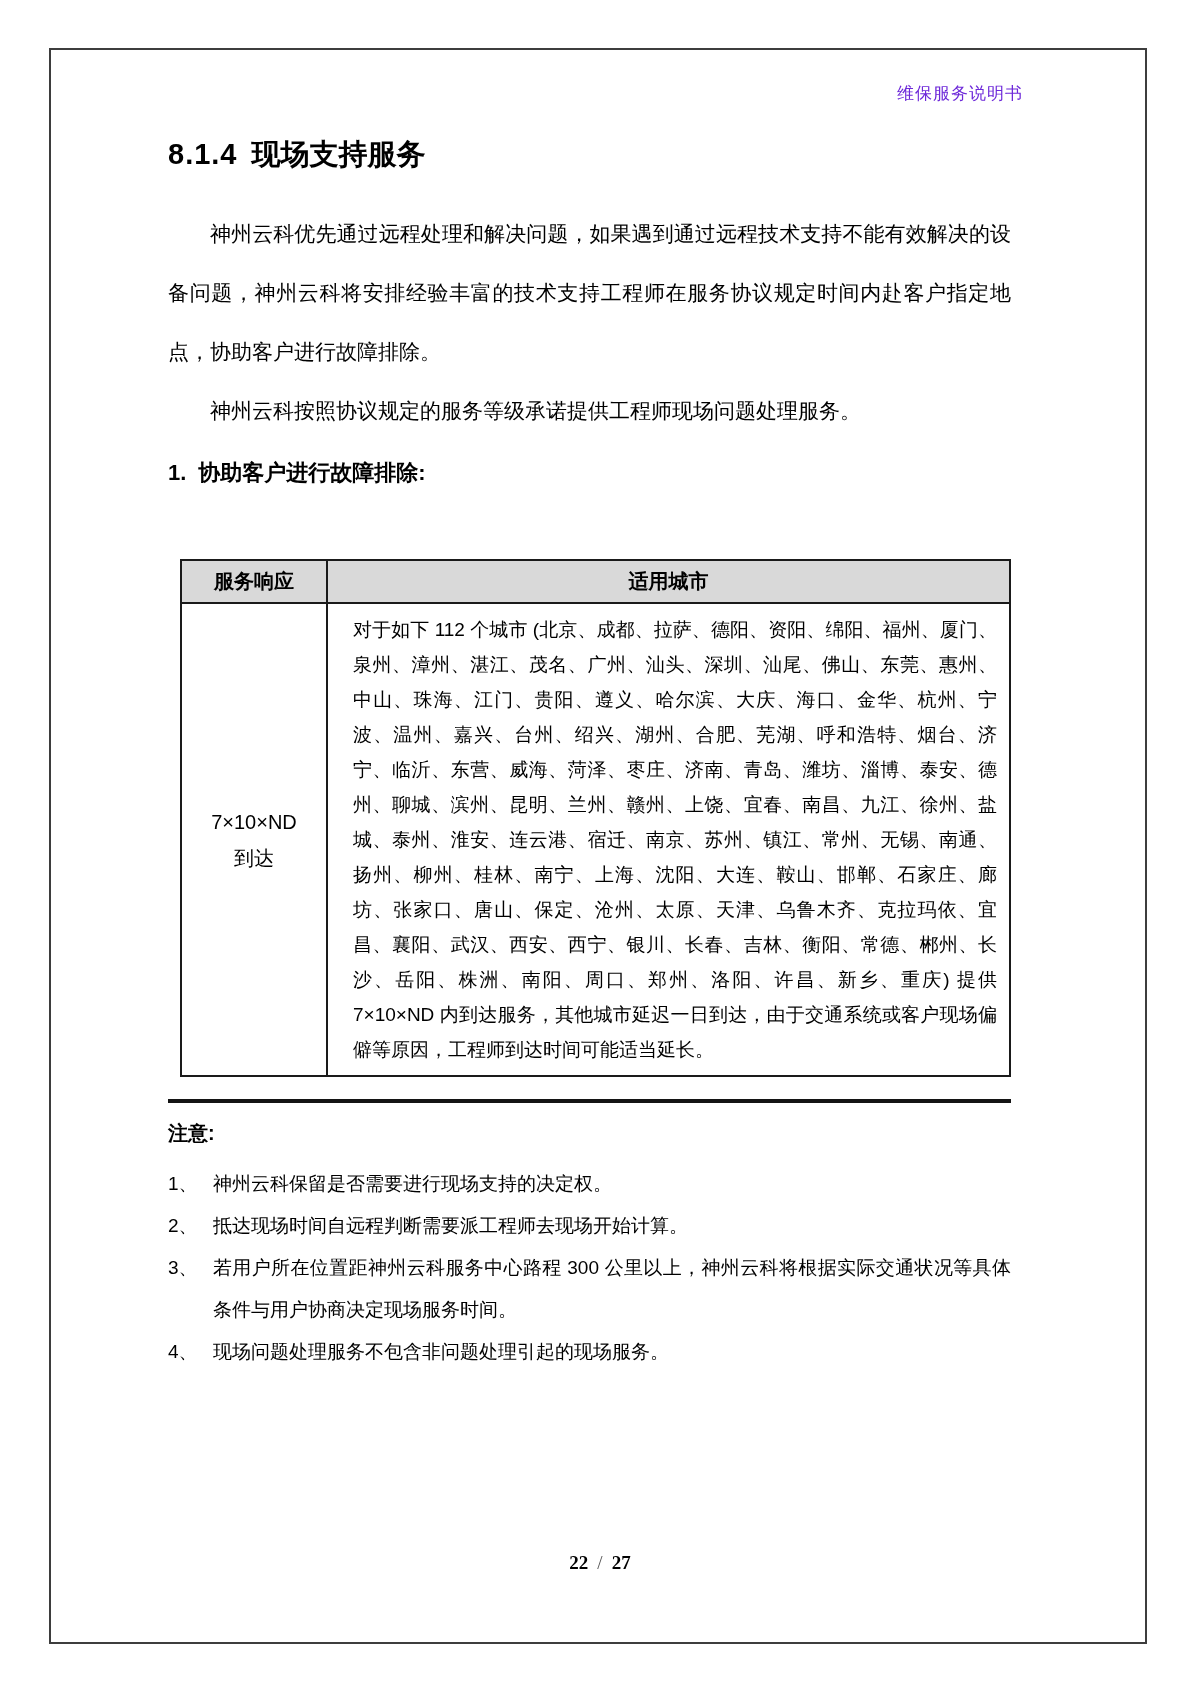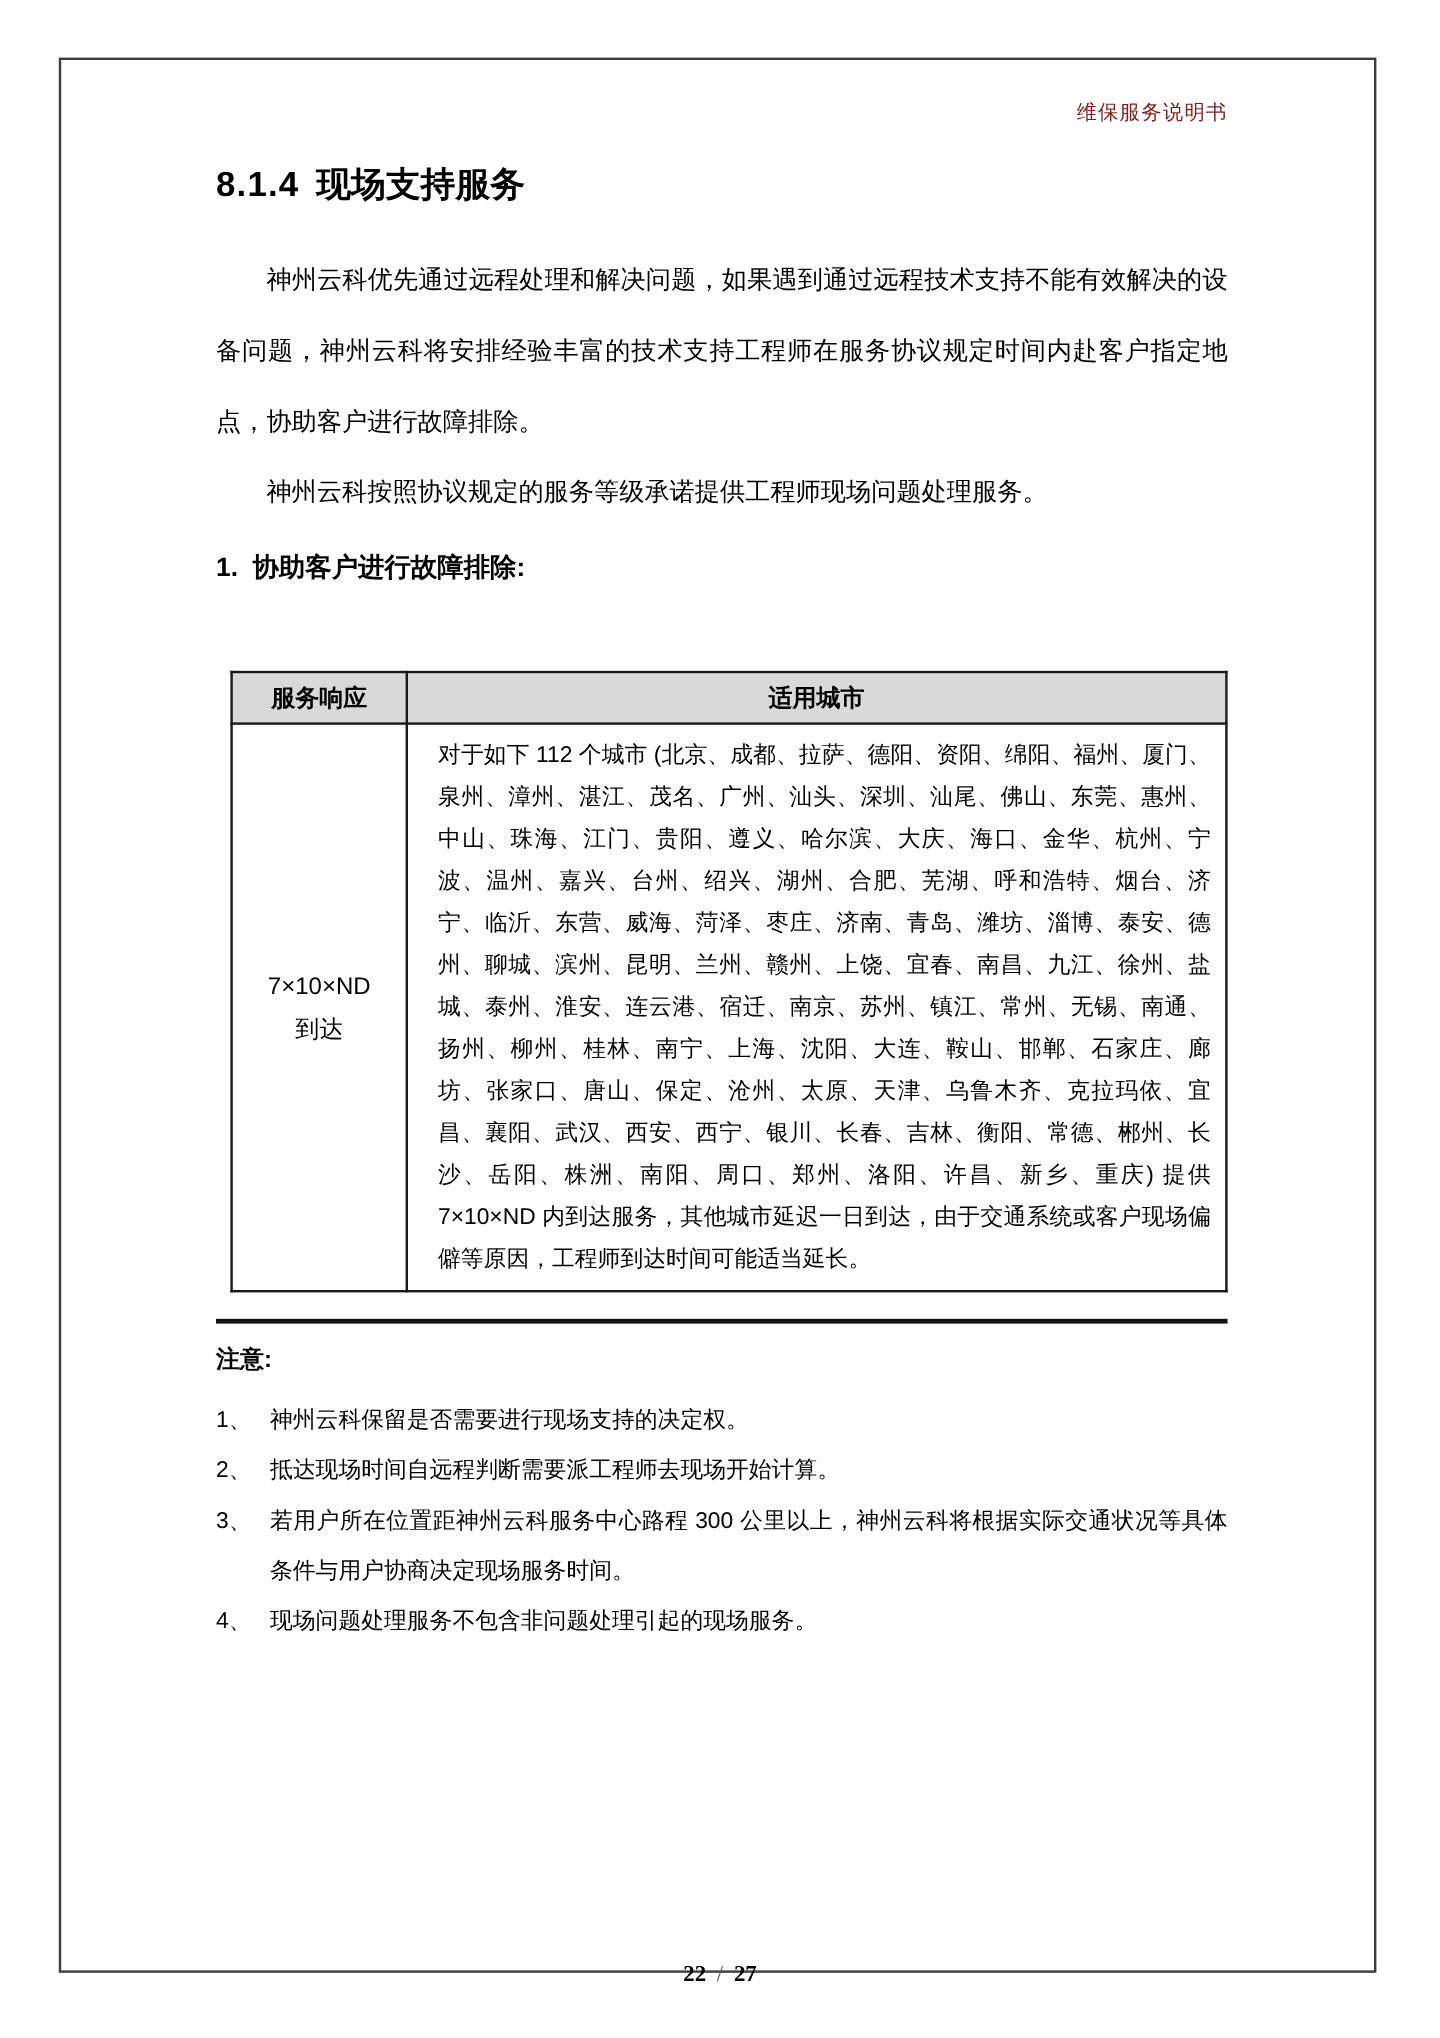--- a/index.html
+++ b/index.html
@@ -24,25 +24,25 @@
     box-sizing: border-box;
     background: #ffffff;
   }
   .doc-header {
     position: absolute;
     top: 82px;
     right: 177px;
     font-family: "Liberation Serif", "DejaVu Serif", serif;
     font-size: 17px;
     letter-spacing: 1px;
-    color: #7f1d1d;
+    color: #6d28d9;
   }
   .content {
     position: absolute;
-    left: 180px;
+    left: 168px;
     top: 136px;
     width: 843px;
   }
   .section-heading {
     font-size: 29px;
     font-weight: bold;
     line-height: 36px;
     margin: 0 0 32px 0;
   }
   .section-heading .sec-num {
@@ -122,21 +122,21 @@
     line-height: 42px;
     text-align: justify;
   }
   .note-number {
     width: 45px;
     flex: 0 0 45px;
   }
   .note-text { flex: 1; }
   .page-footer {
     position: absolute;
-    top: 1635px;
+    top: 1552px;
     left: 0;
     width: 1200px;
     text-align: center;
     font-family: "Liberation Serif", "DejaVu Serif", serif;
     font-size: 19px;
     font-weight: bold;
   }
   .page-footer .sep {
     font-weight: normal;
     color: #555555;

